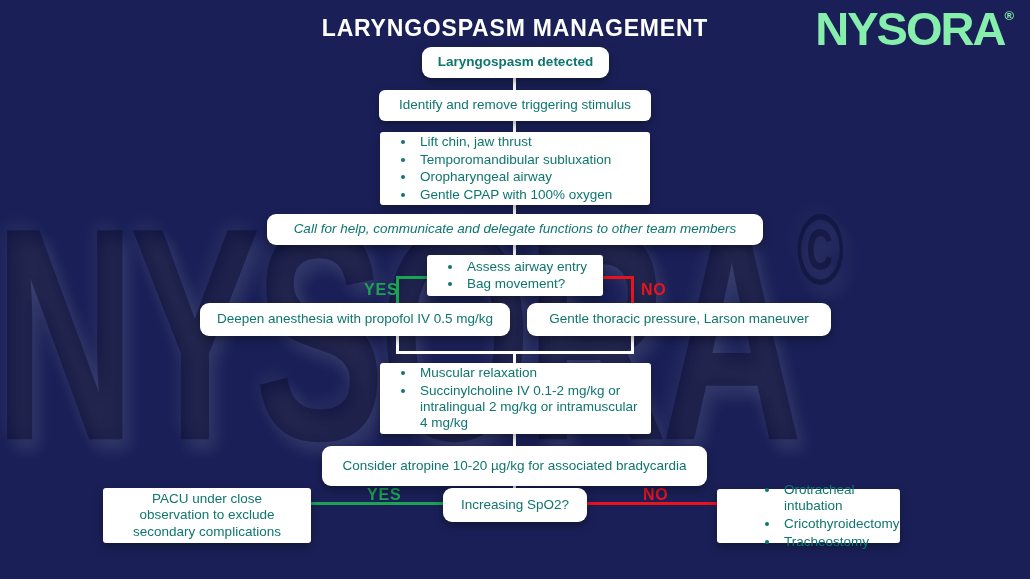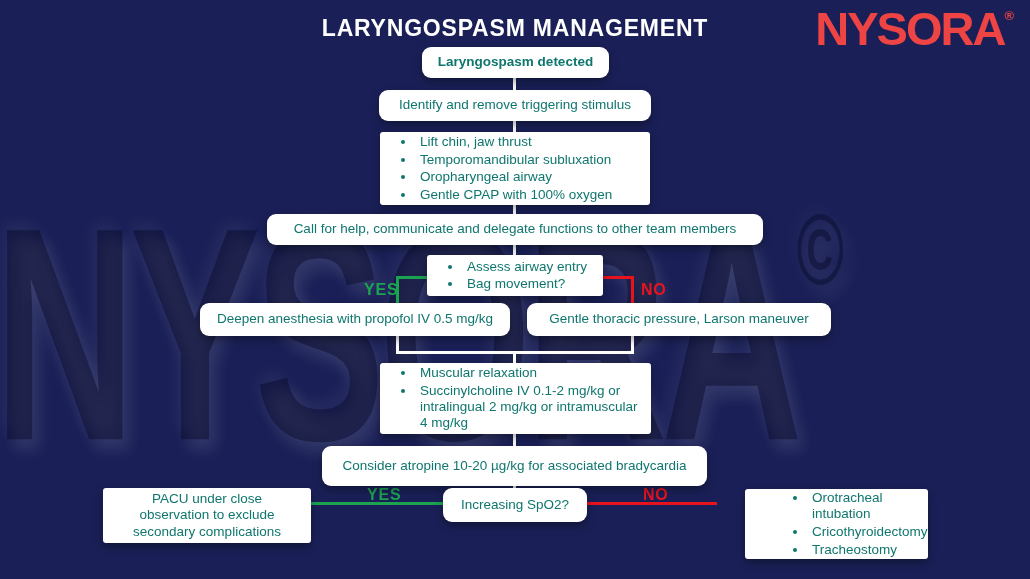--- a/index.html
+++ b/index.html
@@ -44,21 +44,21 @@
     color: #ffffff;
     font-size: 23px;
     font-weight: 800;
     letter-spacing: 0.8px;
   }
 
   .logo {
     position: absolute;
     top: 5px;
     right: 16px;
-    color: #ef4444;
+    color: #86efac;
     font-size: 47px;
     font-weight: 800;
     letter-spacing: -2px;
     line-height: 1.0;
   }
   .logo .reg { font-size: 13px; vertical-align: 1.9em; letter-spacing: 0; }
 
   .box {
     position: absolute;
     background: #ffffff;
@@ -126,34 +126,34 @@
   <div class="conn green" style="left:311px; top:502px; width:133px; height:3px;"></div>
   <div class="branch-label yes" style="left:367px; top:486px;">YES</div>
 
   <div class="conn red" style="left:587px; top:502px; width:130px; height:3px;"></div>
   <div class="branch-label no" style="left:643px; top:486px;">NO</div>
 
   <div class="box bold" style="left:422px; top:47px; width:187px; height:31px;">
     <span>Laryngospasm detected</span>
   </div>
 
-  <div class="box" style="left:379px; top:90px; width:272px; height:31px;">
+  <div class="box" style="left:379px; top:90px; width:272px; height:31px;border-radius:6px;">
     <span>Identify and remove triggering stimulus</span>
   </div>
 
   <div class="box bullets r12" style="left:380px; top:132px; width:270px; height:73px;">
     <ul>
       <li>Lift chin, jaw thrust</li>
       <li>Temporomandibular subluxation</li>
       <li>Oropharyngeal airway</li>
       <li>Gentle CPAP with 100% oxygen</li>
     </ul>
   </div>
 
-  <div class="box" style="left:267px; top:214px; width:496px; height:31px;">
+  <div class="box" style="left:267px; top:214px; width:496px; height:31px;font-style:italic;">
     <span>Call for help, communicate and delegate functions to other team members</span>
   </div>
 
   <div class="box bullets r12" style="left:427px; top:255px; width:176px; height:41px;">
     <ul>
       <li>Assess airway entry</li>
       <li>Bag movement?</li>
     </ul>
   </div>
 
@@ -177,21 +177,21 @@
   </div>
 
   <div class="box" style="left:443px; top:488px; width:144px; height:34px;">
     <span>Increasing SpO2?</span>
   </div>
 
   <div class="box r12" style="left:103px; top:488px; width:208px; height:55px; padding:4px 24px;">
     <span>PACU under close observation to exclude secondary complications</span>
   </div>
 
-  <div class="box bullets r12" style="left:745px; top:489px; width:183px; height:70px;padding-left:39px;">
+  <div class="box bullets r12" style="left:717px; top:489px; width:183px; height:54px;padding-left:39px;">
     <ul>
       <li>Orotracheal intubation</li>
       <li>Cricothyroidectomy</li>
       <li>Tracheostomy</li>
     </ul>
   </div>
 
 </div>
 
 </body></html>

